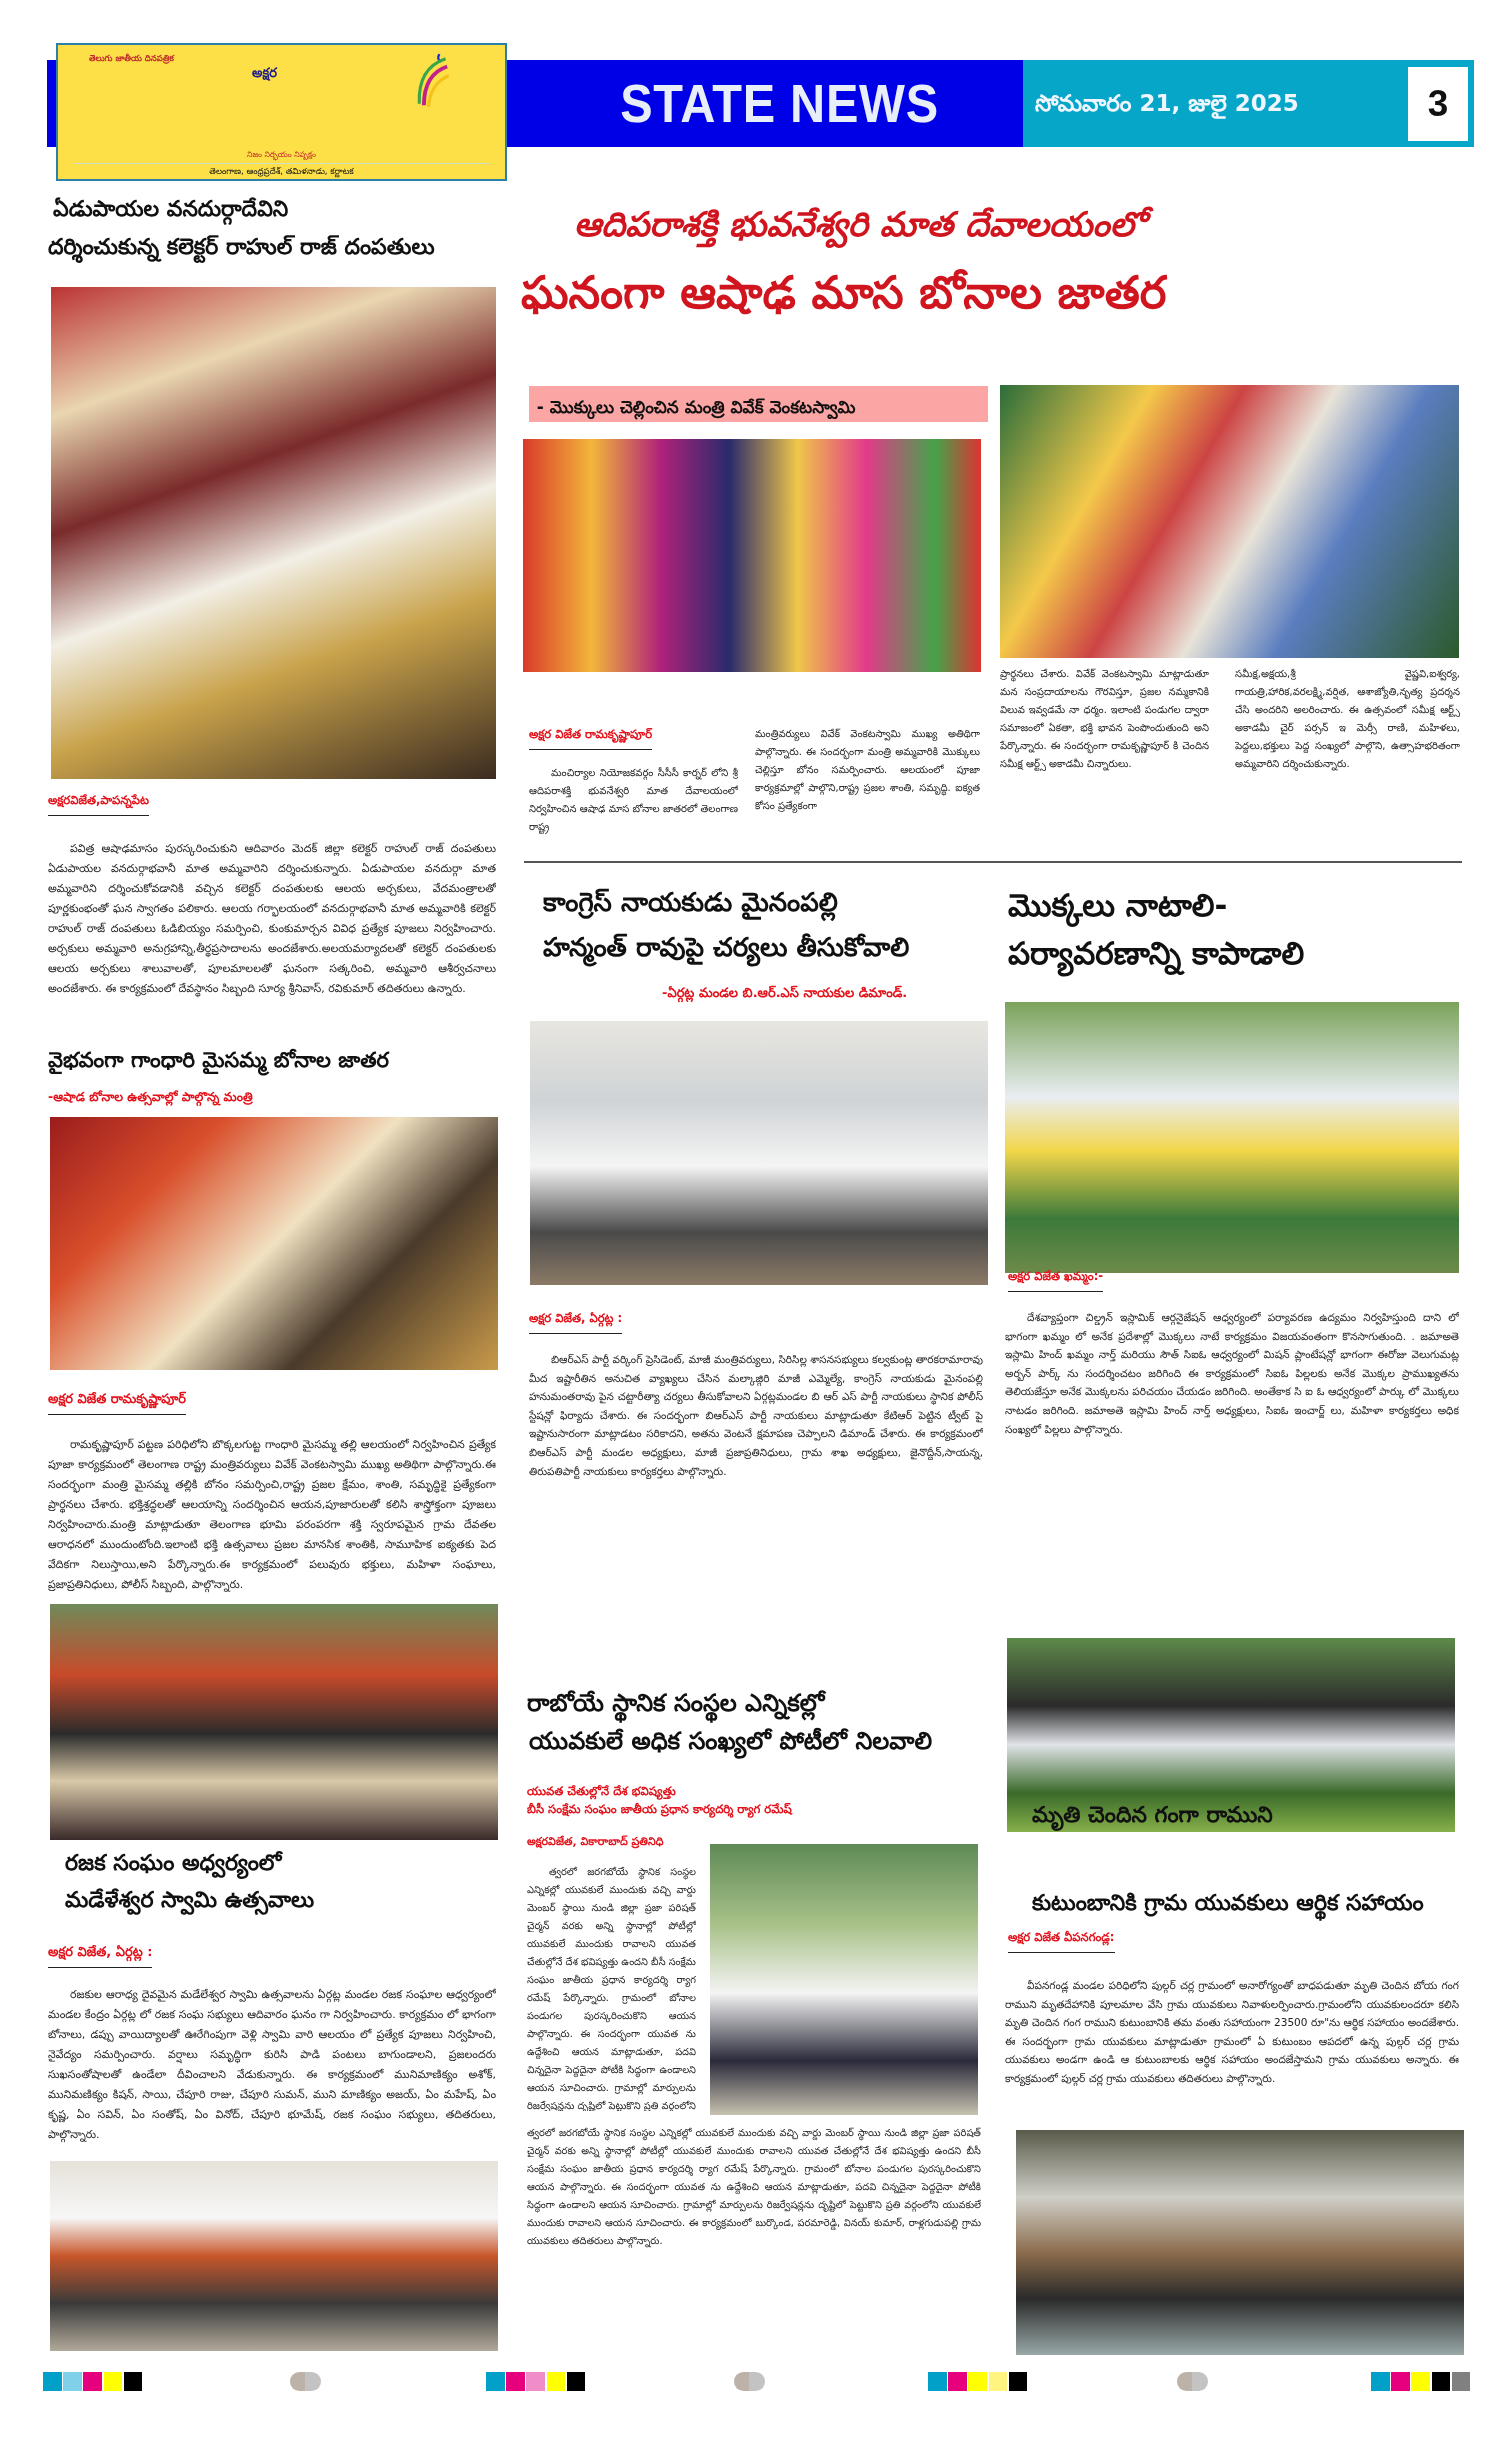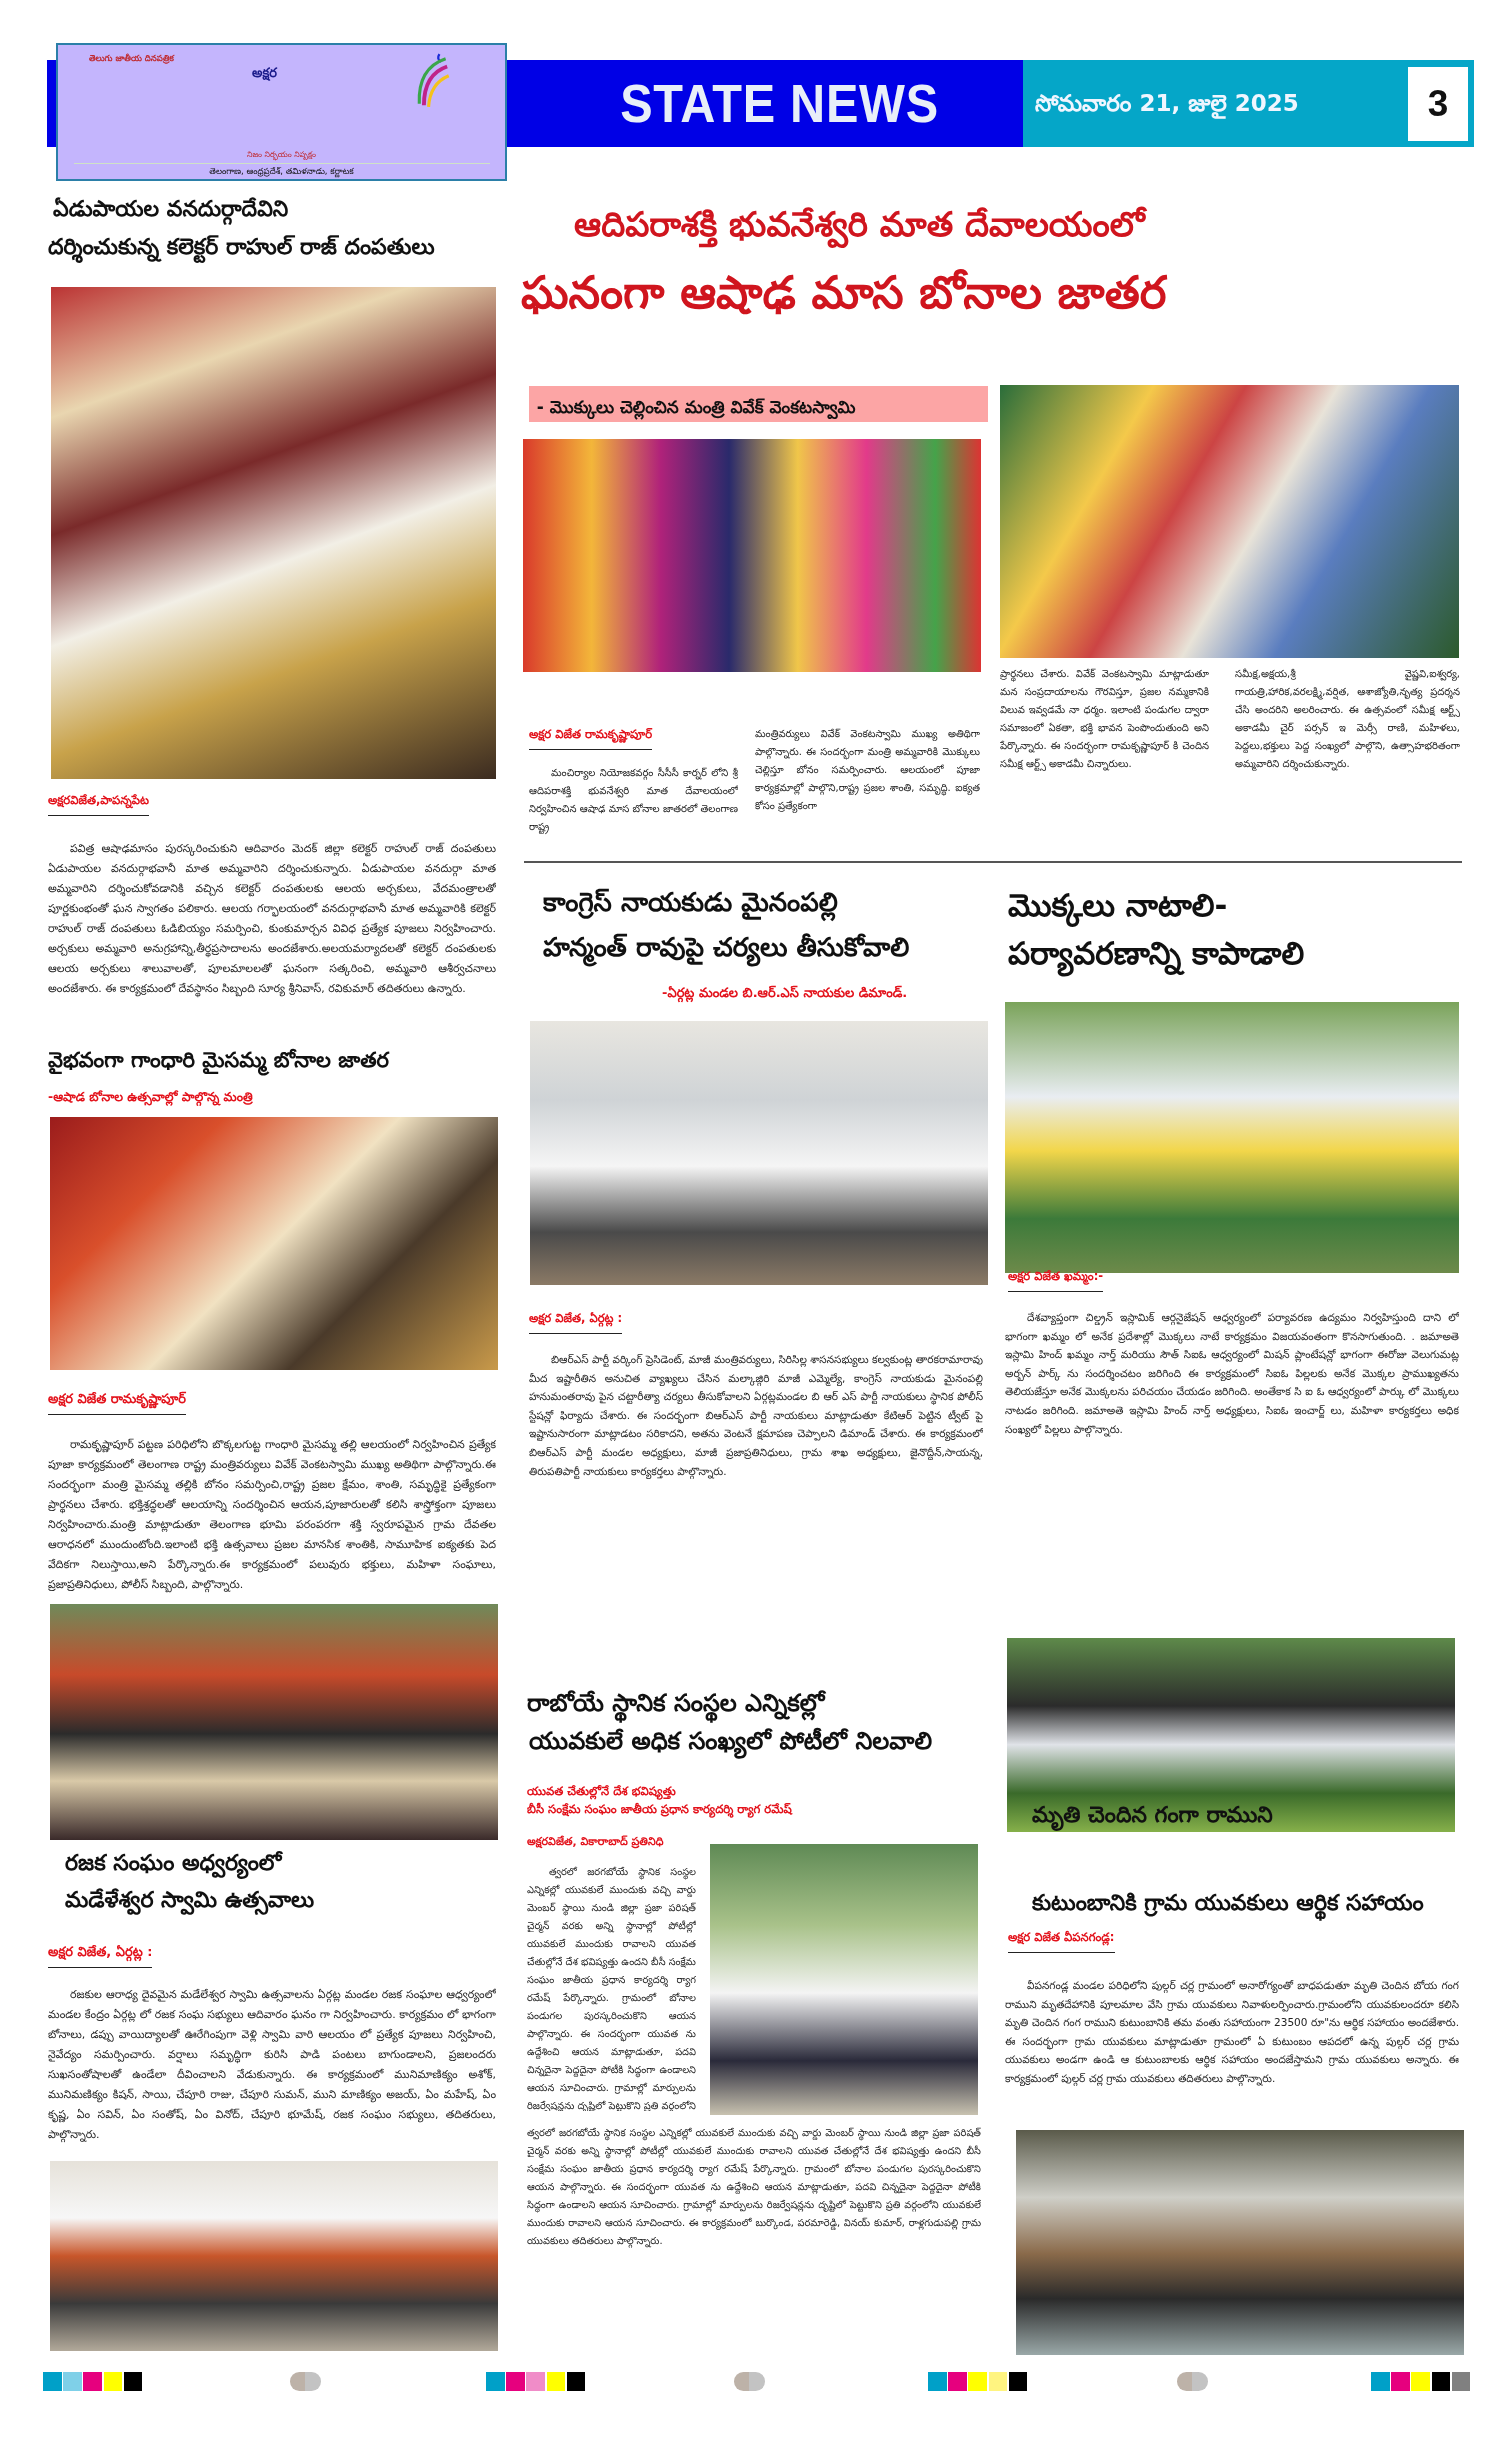--- a/index.html
+++ b/index.html
@@ -1,21 +1,21 @@
 <!DOCTYPE html>
 <html style="font-size:12.4px"><head>
 <meta charset="utf-8">
 <style>
   * { box-sizing: border-box; margin: 0; padding: 0; }
   html, body { width: 1511px; height: 2450px; background: #ffffff; overflow: hidden; }
   body { font-family: "DejaVu Sans", sans-serif; color: #111; position: relative; }
 
   
   .masthead { position: absolute; left: 47px; top: 60px; width: 1427px; height: 87px; background: #0000e6; }
-  .logo-box { position: absolute; left: 56px; top: 43px; width: 451px; height: 138px; background: #c4b5fd; border: 2.3px solid #2b7fa8; z-index: 2; text-align: center; }
+  .logo-box { position: absolute; left: 56px; top: 43px; width: 451px; height: 138px; background: #fde047; border: 2.3px solid #2b7fa8; z-index: 2; text-align: center; }
   .logo-tag { position: absolute; left: 31px; top: 7.8px; font-size: 8.5px; color: #c0282d; font-weight: bold; }
   .logo-akshara { position: absolute; left: 194px; top: 20px; font-size: 13px; font-weight: bold; color: #1a1a8a; }
   .logo-main { position: absolute; left: 0; right: 0; top: 14px; font-size: 84px; line-height: 93px; font-weight: bold; color: #1a2ad8;
                -webkit-text-stroke: 2.3px #0a0a60; letter-spacing: -3.1px; }
   .logo-slogan { position: absolute; left: 0; right: 0; top: 105px; font-size: 7.8px; color: #c0282d; }
   .logo-states { position: absolute; left: 0; right: 0; top: 118px; font-size: 8.5px; color: #111; border-top: 0.8px solid #cfe2c6; padding-top: 1.6px; margin: 0 15.5px; }
   .peacock { position: absolute; left: 358px; top: 6.2px; width: 36px; height: 62px; }
   .section-title { position: absolute; left: 543px; top: 60px; width: 473px; height: 87px; line-height: 87px; text-align: center;
                    font-family: "Liberation Sans", sans-serif; font-weight: bold; font-size: 54px; color: #e8eef8; letter-spacing: 0.8px; transform: scaleX(0.9); }
   .date-panel { position: absolute; left: 1023px; top: 60px; width: 451px; height: 87px; background: #05a6c8; }
@@ -88,21 +88,21 @@
 <div class="dateline" style="left:48px;top:1391px;">అక్షర విజేత రామకృష్ణాపూర్</div>
 <div class="body" style="left:48px;top:1435px;width:448px;height:163px;overflow:hidden;">రామకృష్ణాపూర్ పట్టణ పరిధిలోని బొక్కలగుట్ట గాంధారి మైసమ్మ తల్లి ఆలయంలో నిర్వహించిన ప్రత్యేక పూజా కార్యక్రమంలో తెలంగాణ రాష్ట్ర మంత్రివర్యులు వివేక్ వెంకటస్వామి ముఖ్య అతిథిగా పాల్గొన్నారు.ఈ సందర్భంగా మంత్రి మైసమ్మ తల్లికి బోనం సమర్పించి,రాష్ట్ర ప్రజల క్షేమం, శాంతి, సమృద్ధికై ప్రత్యేకంగా ప్రార్థనలు చేశారు. భక్తిశ్రద్ధలతో ఆలయాన్ని సందర్శించిన ఆయన,పూజారులతో కలిసి శాస్త్రోక్తంగా పూజలు నిర్వహించారు.మంత్రి మాట్లాడుతూ తెలంగాణ భూమి పరంపరగా శక్తి స్వరూపమైన గ్రామ దేవతల ఆరాధనలో ముందుంటోంది.ఇలాంటి భక్తి ఉత్సవాలు ప్రజల మానసిక శాంతికి, సామూహిక ఐక్యతకు పెద వేదికగా నిలుస్తాయి,అని పేర్కొన్నారు.ఈ కార్యక్రమంలో పలువురు భక్తులు, మహిళా సంఘాలు, ప్రజాప్రతినిధులు, పోలీస్ సిబ్బంది, పాల్గొన్నారు.</div>
 <div class="photo ph-crowd1" style="left:50px;top:1604px;width:448px;height:236px;"></div>
 
 <div class="hl" style="left:65px;top:1849px;font-size:22px;">రజక సంఘం అధ్వర్యంలో</div>
 <div class="hl" style="left:65px;top:1886px;font-size:22px;">మడేళేశ్వర స్వామి ఉత్సవాలు</div>
 <div class="dateline" style="left:48px;top:1944px;">అక్షర విజేత, ఏర్గట్ల :</div>
 <div class="body" style="left:48px;top:1985px;width:448px;height:163px;overflow:hidden;">రజకుల ఆరాధ్య దైవమైన మడేలేశ్వర స్వామి ఉత్సవాలను ఏర్గట్ల మండల రజక సంఘాల ఆధ్వర్యంలో మండల కేంద్రం ఏర్గట్ల లో రజక సంఘ సభ్యులు ఆదివారం ఘనం గా నిర్వహించారు. కార్యక్రమం లో భాగంగా బోనాలు, డప్పు వాయిద్యాలతో ఊరేగింపుగా వెళ్లి స్వామి వారి ఆలయం లో ప్రత్యేక పూజలు నిర్వహించి, నైవేద్యం సమర్పించారు. వర్షాలు సమృద్ధిగా కురిసి పాడి పంటలు బాగుండాలని, ప్రజలందరు సుఖసంతోషాలతో ఉండేలా దీవించాలని వేడుకున్నారు. ఈ కార్యక్రమంలో మునిమాణిక్యం అశోక్, మునిమణిక్యం కిషన్, సాయి, చేపూరి రాజు, చేపూరి సుమన్, ముని మాణిక్యం అజయ్, ఏం మహేష్, ఏం కృష్ణ, ఏం సవిన్, ఏం సంతోష్, ఏం వినోద్, చేపూరి భూమేష్, రజక సంఘం సభ్యులు, తదితరులు, పాల్గొన్నారు.</div>
 <div class="photo ph-group3" style="left:50px;top:2161px;width:448px;height:190px;"></div>
 
-<div class="hl hl-red" style="left:574px;top:203px;font-size:34px;">ఆదిపరాశక్తి భువనేశ్వరి మాత దేవాలయంలో</div>
+<div class="hl hl-red" style="left:574px;top:203px;font-size:34px;font-style:italic;">ఆదిపరాశక్తి భువనేశ్వరి మాత దేవాలయంలో</div>
 <div class="hl hl-red" style="left:521px;top:265px;font-size:45px;">ఘనంగా ఆషాఢ మాస బోనాల జాతర</div>
 <div class="caption-band">- మొక్కులు చెల్లించిన మంత్రి వివేక్ వెంకటస్వామి</div>
 <div class="photo ph-dance" style="left:523px;top:439px;width:458px;height:233px;"></div>
 <div class="photo ph-kids" style="left:1000px;top:385px;width:459px;height:273px;"></div>
 <div class="dateline" style="left:529px;top:727px;font-size:11.6px;">అక్షర విజేత రామకృష్ణాపూర్</div>
 <div class="body" style="left:529px;top:764px;width:209px;height:85px;overflow:hidden;font-size:10px;line-height:18px;">మంచిర్యాల నియోజకవర్గం సీసీసీ కార్నర్ లోని శ్రీ ఆదిపరాశక్తి భువనేశ్వరి మాత దేవాలయంలో నిర్వహించిన ఆషాఢ మాస బోనాల జాతరలో తెలంగాణ రాష్ట్ర</div>
 <div class="body" style="left:755px;top:725px;width:225px;height:124px;overflow:hidden;font-size:10px;line-height:18px;text-indent:0;">మంత్రివర్యులు వివేక్ వెంకటస్వామి ముఖ్య అతిథిగా పాల్గొన్నారు. ఈ సందర్భంగా మంత్రి అమ్మవారికి మొక్కులు చెల్లిస్తూ బోనం సమర్పించారు. ఆలయంలో పూజా కార్యక్రమాల్లో పాల్గొని,రాష్ట్ర ప్రజల శాంతి, సమృద్ధి. ఐక్యత కోసం ప్రత్యేకంగా</div>
 <div class="body" style="left:1000px;top:665px;width:209px;height:171px;overflow:hidden;font-size:10px;line-height:18px;text-indent:0;">ప్రార్థనలు చేశారు. వివేక్ వెంకటస్వామి మాట్లాడుతూ మన సంప్రదాయాలను గౌరవిస్తూ, ప్రజల నమ్మకానికి విలువ ఇవ్వడమే నా ధర్మం. ఇలాంటి పండుగల ద్వారా సమాజంలో ఏకతా, భక్తి భావన పెంపొందుతుంది అని పేర్కొన్నారు. ఈ సందర్భంగా రామకృష్ణాపూర్ కి చెందిన సమీక్ష ఆర్ట్స్ అకాడమీ చిన్నారులు.</div>
 <div class="body" style="left:1235px;top:665px;width:225px;height:171px;overflow:hidden;font-size:10px;line-height:18px;text-indent:0;">సమీక్ష,అక్షయ,శ్రీ వైష్ణవి,ఐశ్వర్య, గాయత్రి,హారిక,వరలక్ష్మి,వర్షిత, ఆశాజ్యోతి,నృత్య ప్రదర్శన చేసి అందరిని అలరించారు. ఈ ఉత్సవంలో సమీక్ష ఆర్ట్స్ అకాడమీ చైర్ పర్సన్ ఇ మెర్సీ రాణి, మహిళలు, పెద్దలు,భక్తులు పెద్ద సంఖ్యలో పాల్గొని, ఉత్సాహభరితంగా అమ్మవారిని దర్శించుకున్నారు.</div>
 <div class="divider" style="left:524px;top:861px;width:938px;height:1.6px;"></div>

